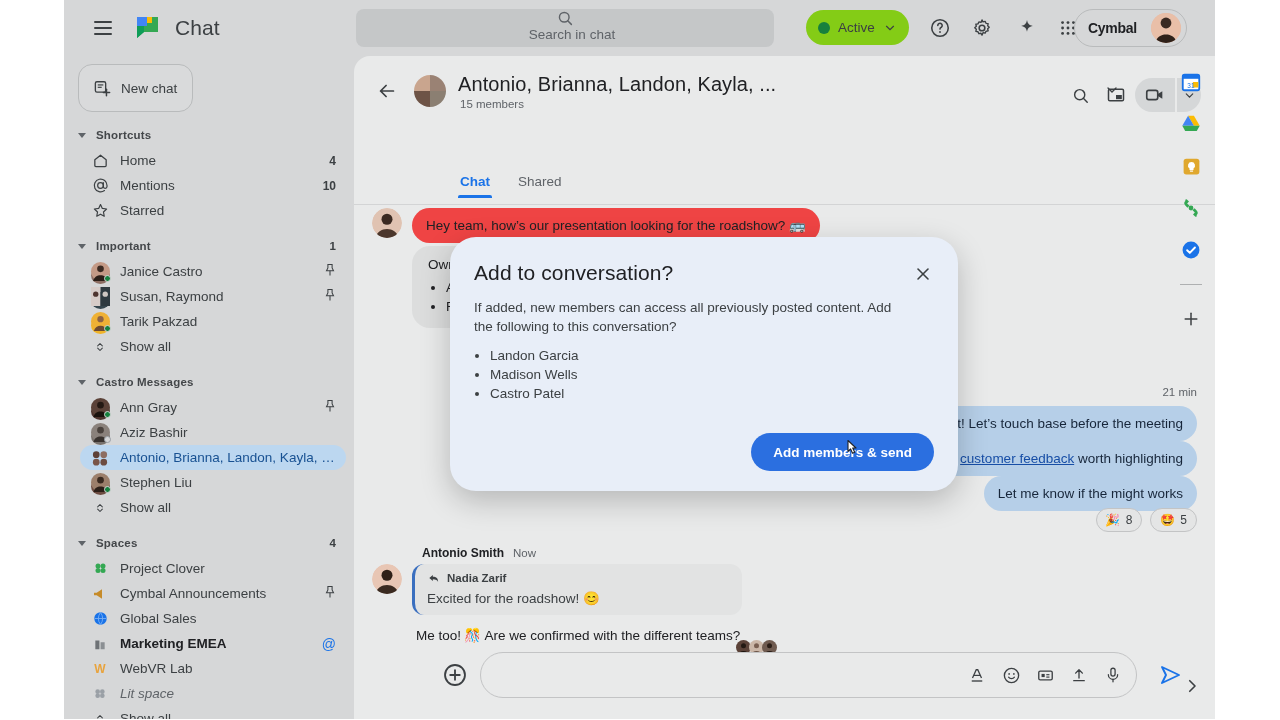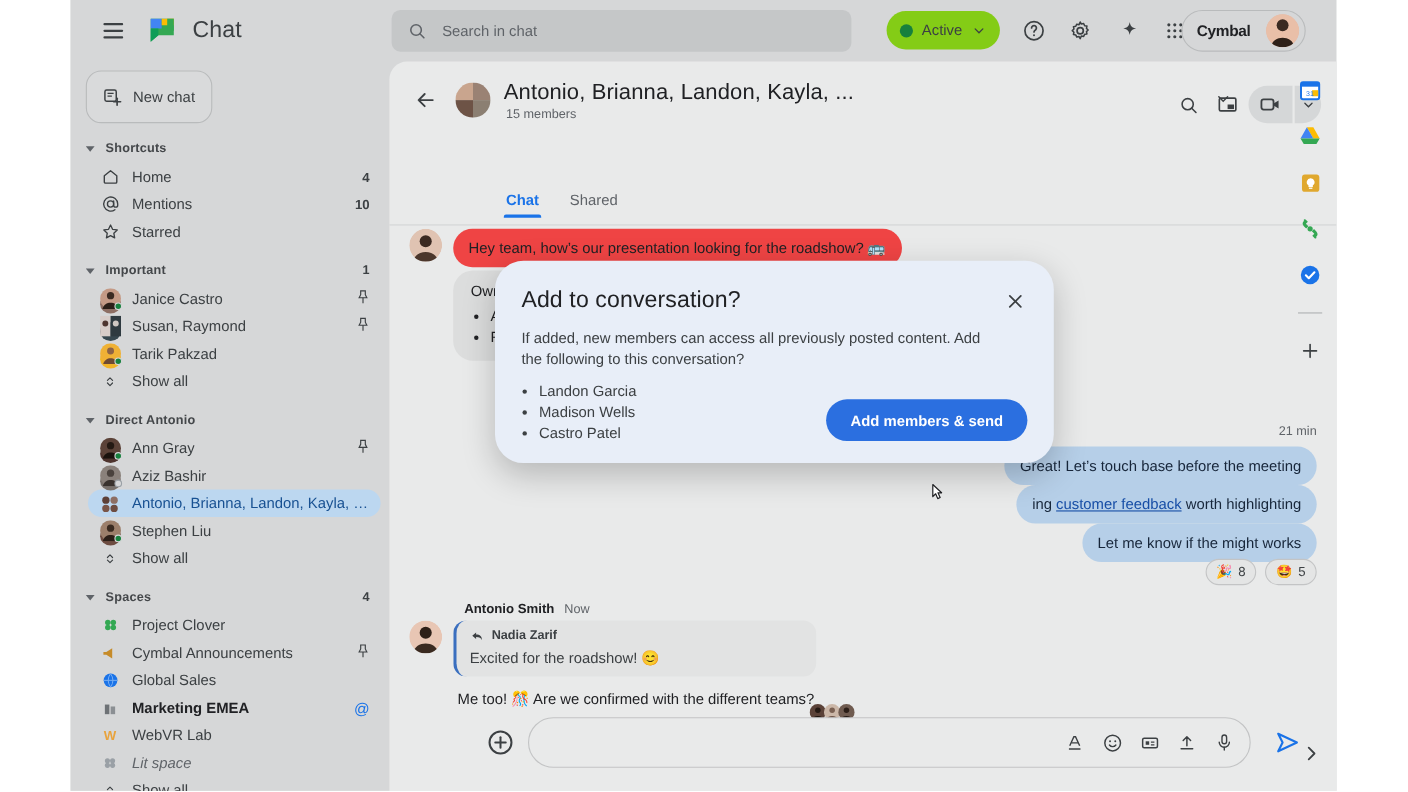--- a/index.html
+++ b/index.html
@@ -33,21 +33,21 @@
 
   .chat-logo { width: 30px; height: 30px; margin-left: 10px; position: relative; }
   .chat-title {
     font-size: 21px; color: #3c4043; margin-left: 12px; letter-spacing: .1px;
   }
 
   .searchbar {
     position: absolute; left: 292px; top: 9px;
     width: 418px; height: 38px;
     background: #c5c7c8; border-radius: 8px;
-    display: flex; align-items: center; padding: 0 14px; cursor: text;
+    display: flex; align-items: center; padding: 0 14px; cursor: text; flex-direction: column;
   }
   .searchbar .ph { font-size: 13.5px; color: #5f6368; margin-left: 14px; }
 
   .active-pill {
     position: absolute; left: 742px; top: 10px;
     height: 35px; padding: 0 12px;
     background: #84cc16; border-radius: 18px;
     display: flex; align-items: center; gap: 8px; cursor: pointer;
   }
   .dot-green { width: 12px; height: 12px; border-radius: 50%; background: #17803d; }
@@ -230,21 +230,21 @@
     display: flex; flex-direction: column; align-items: center; padding-top: 14px; gap: 18px;
   }
   .rail-ic { width: 24px; height: 24px; cursor: pointer; display:flex; align-items:center; justify-content:center; }
   .rail-div { width: 22px; height: 1px; background: #aeb0b1; margin: 4px 0; }
   .rail-expand { position: absolute; bottom: 20px; right: 14px; cursor: pointer; }
 
   
   .scrim { position: absolute; inset: 0; background: transparent; }
   .modal {
     position: absolute; left: 386px; top: 237px;
-    width: 508px; height: 184px;
+    width: 508px; height: 254px;
     background: #e8eef8; border-radius: 26px;
     box-shadow: 0 10px 30px rgba(0,0,0,.22);
     padding: 24px 26px 0 24px;
   }
   .modal h2 { font-size: 21px; font-weight: normal; color: #202124; letter-spacing: .1px; }
   .modal-close {
     position: absolute; right: 22px; top: 24px; width: 26px; height: 26px;
     display: flex; align-items: center; justify-content: center; cursor: pointer; border-radius: 50%;
   }
   .modal-body {
@@ -461,21 +461,21 @@
       <span class="ic">
         <svg width="14" height="14" viewBox="0 0 24 24">
             <path d="M8 10l4-4 4 4M8 14l4 4 4-4" fill="none" stroke="#3c4043" stroke-width="1.8" stroke-linecap="round" stroke-linejoin="round"></path>
           </svg>
       </span>
       <span class="lbl">Show all</span>
     </div>
 
     <div class="sect-head">
       <span class="caret"></span>
-      <span class="lbl">Direct Antonio</span>
+      <span class="lbl">Castro Messages</span>
     </div>
     <div class="nav-row">
       <span class="ic">
         <span class="ava-sm"><span class="inner" style="background:#4e342e">
           <svg width="19" height="19" viewBox="0 0 24 24">
                 <circle cx="12" cy="12" r="12" fill="#5b4238"></circle>
                 <circle cx="12" cy="9" r="4.2" fill="#241913"></circle>
                 <path d="M3 24c1.4-4.8 5-7 9-7s7.6 2.2 9 7z" fill="#1a120d"></path>
               </svg>
         </span><span class="presence on"></span></span>

